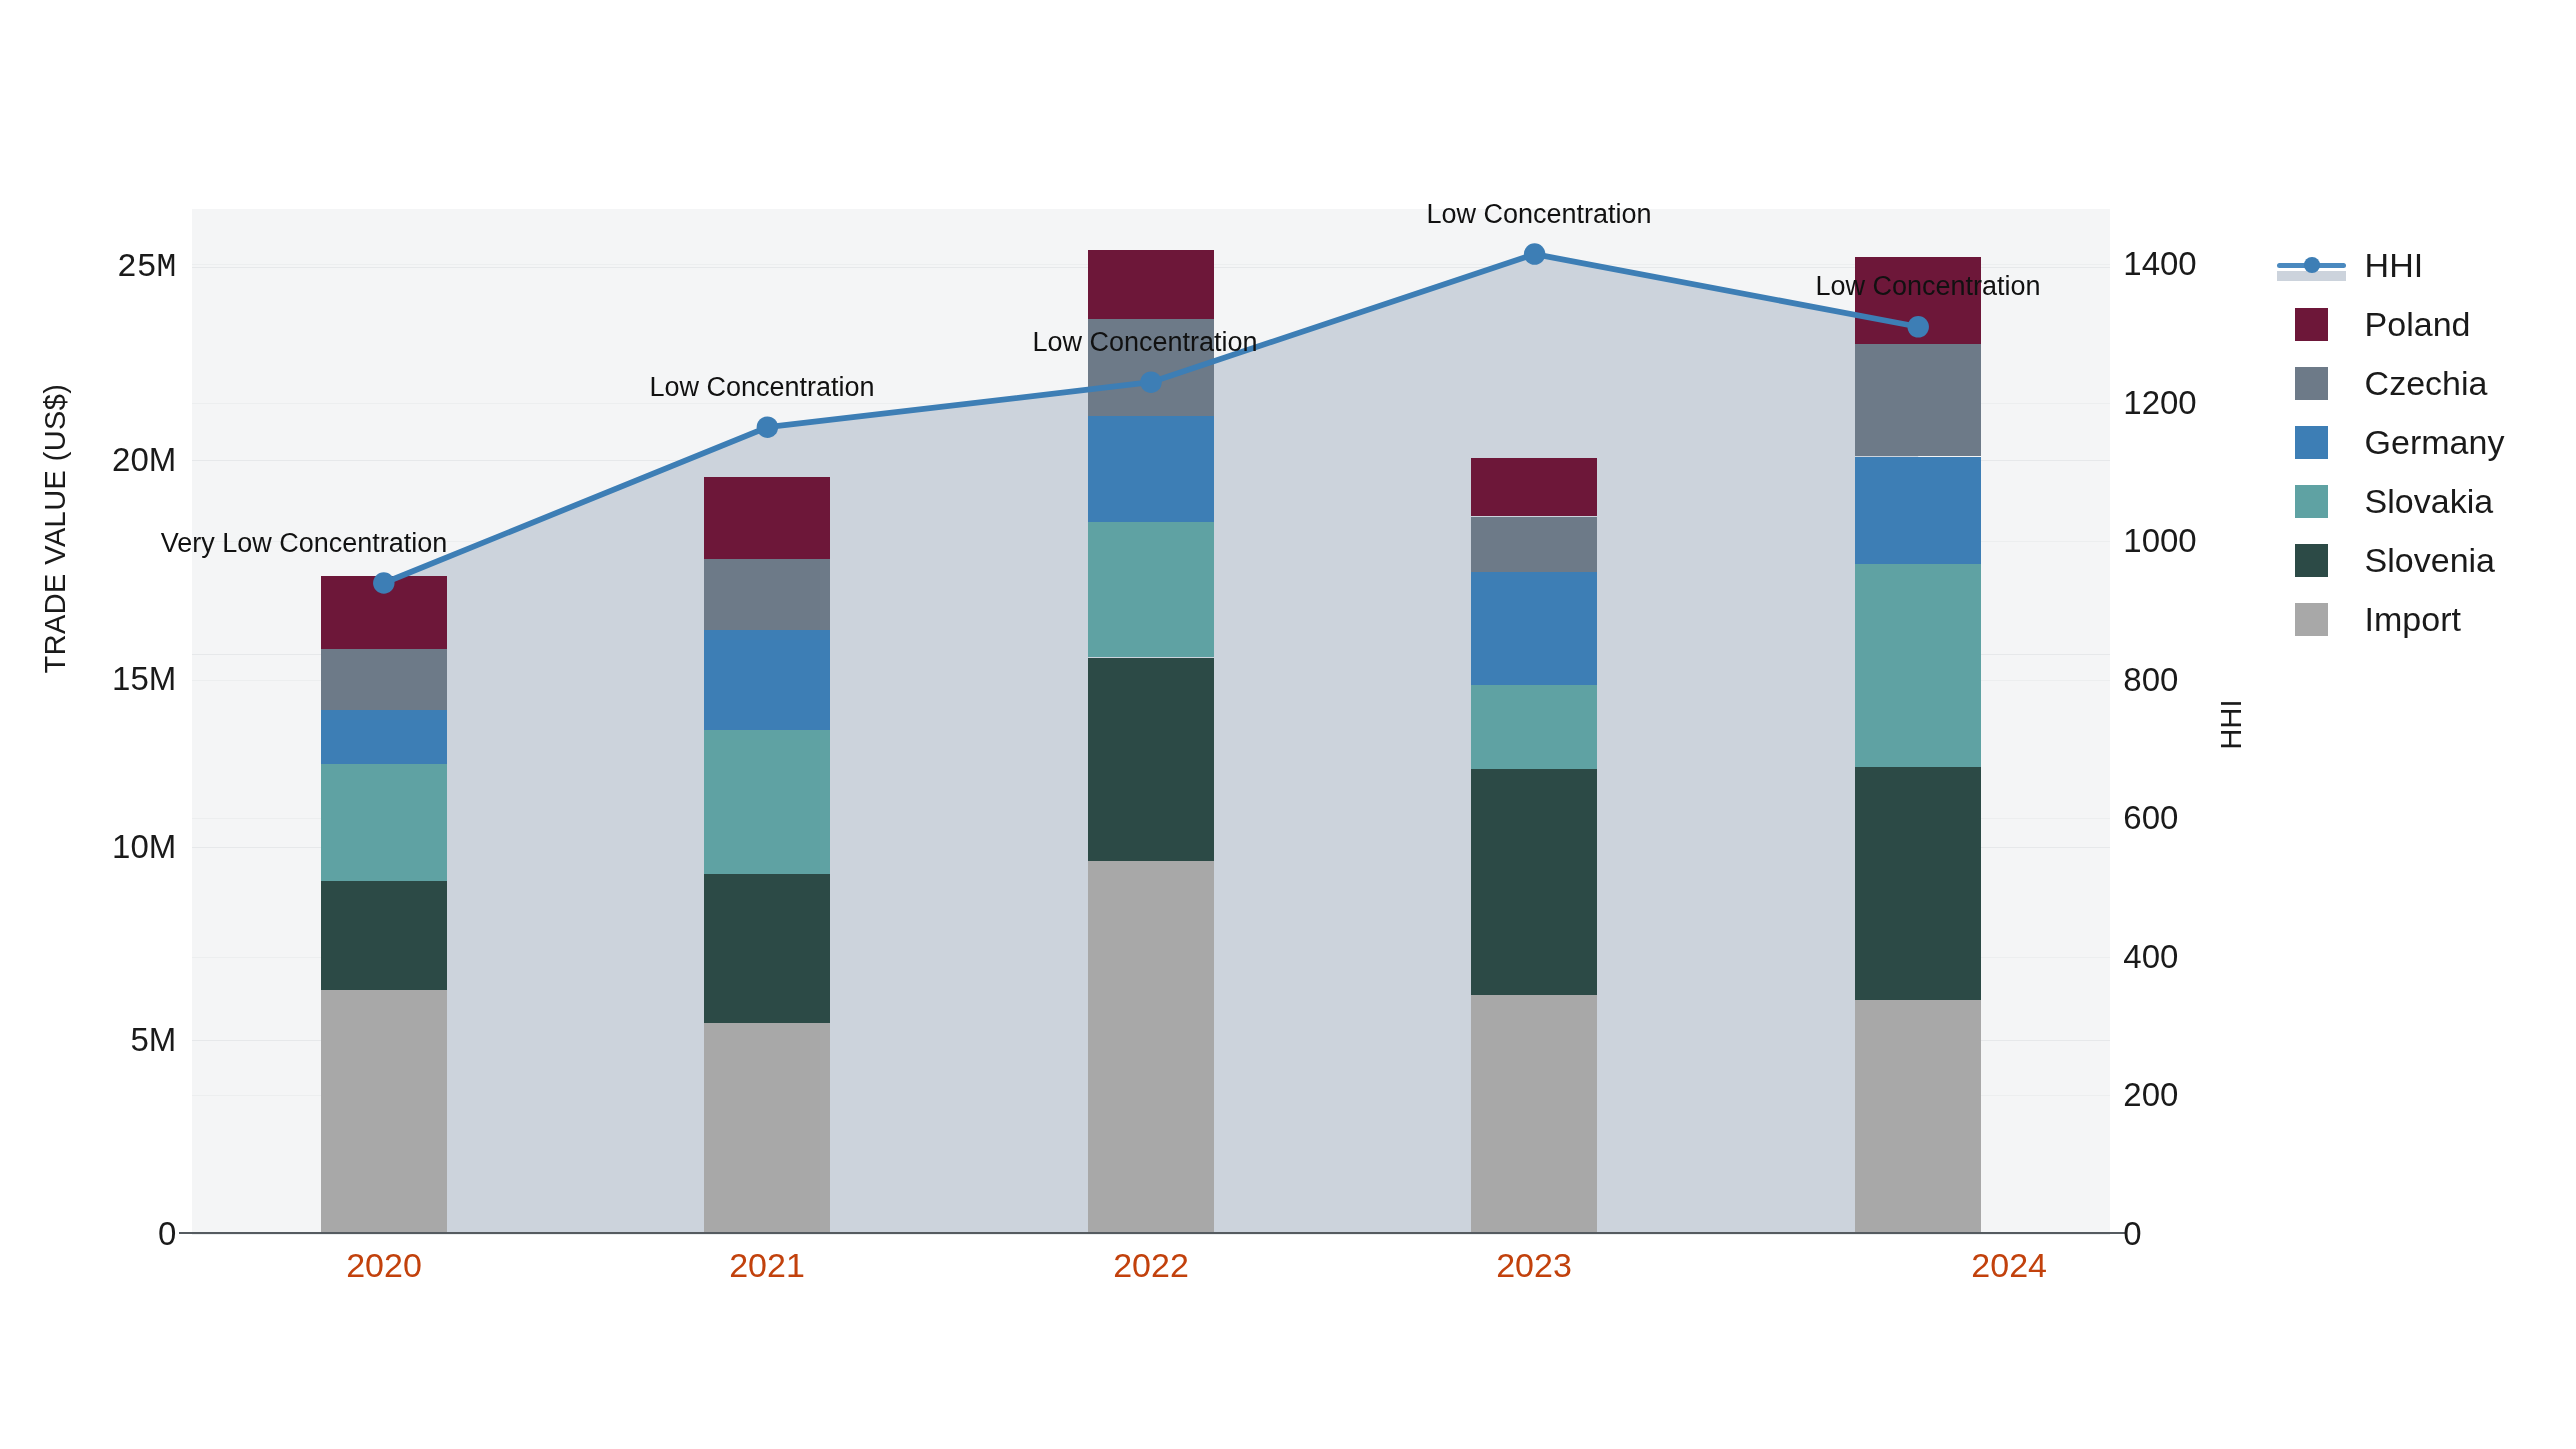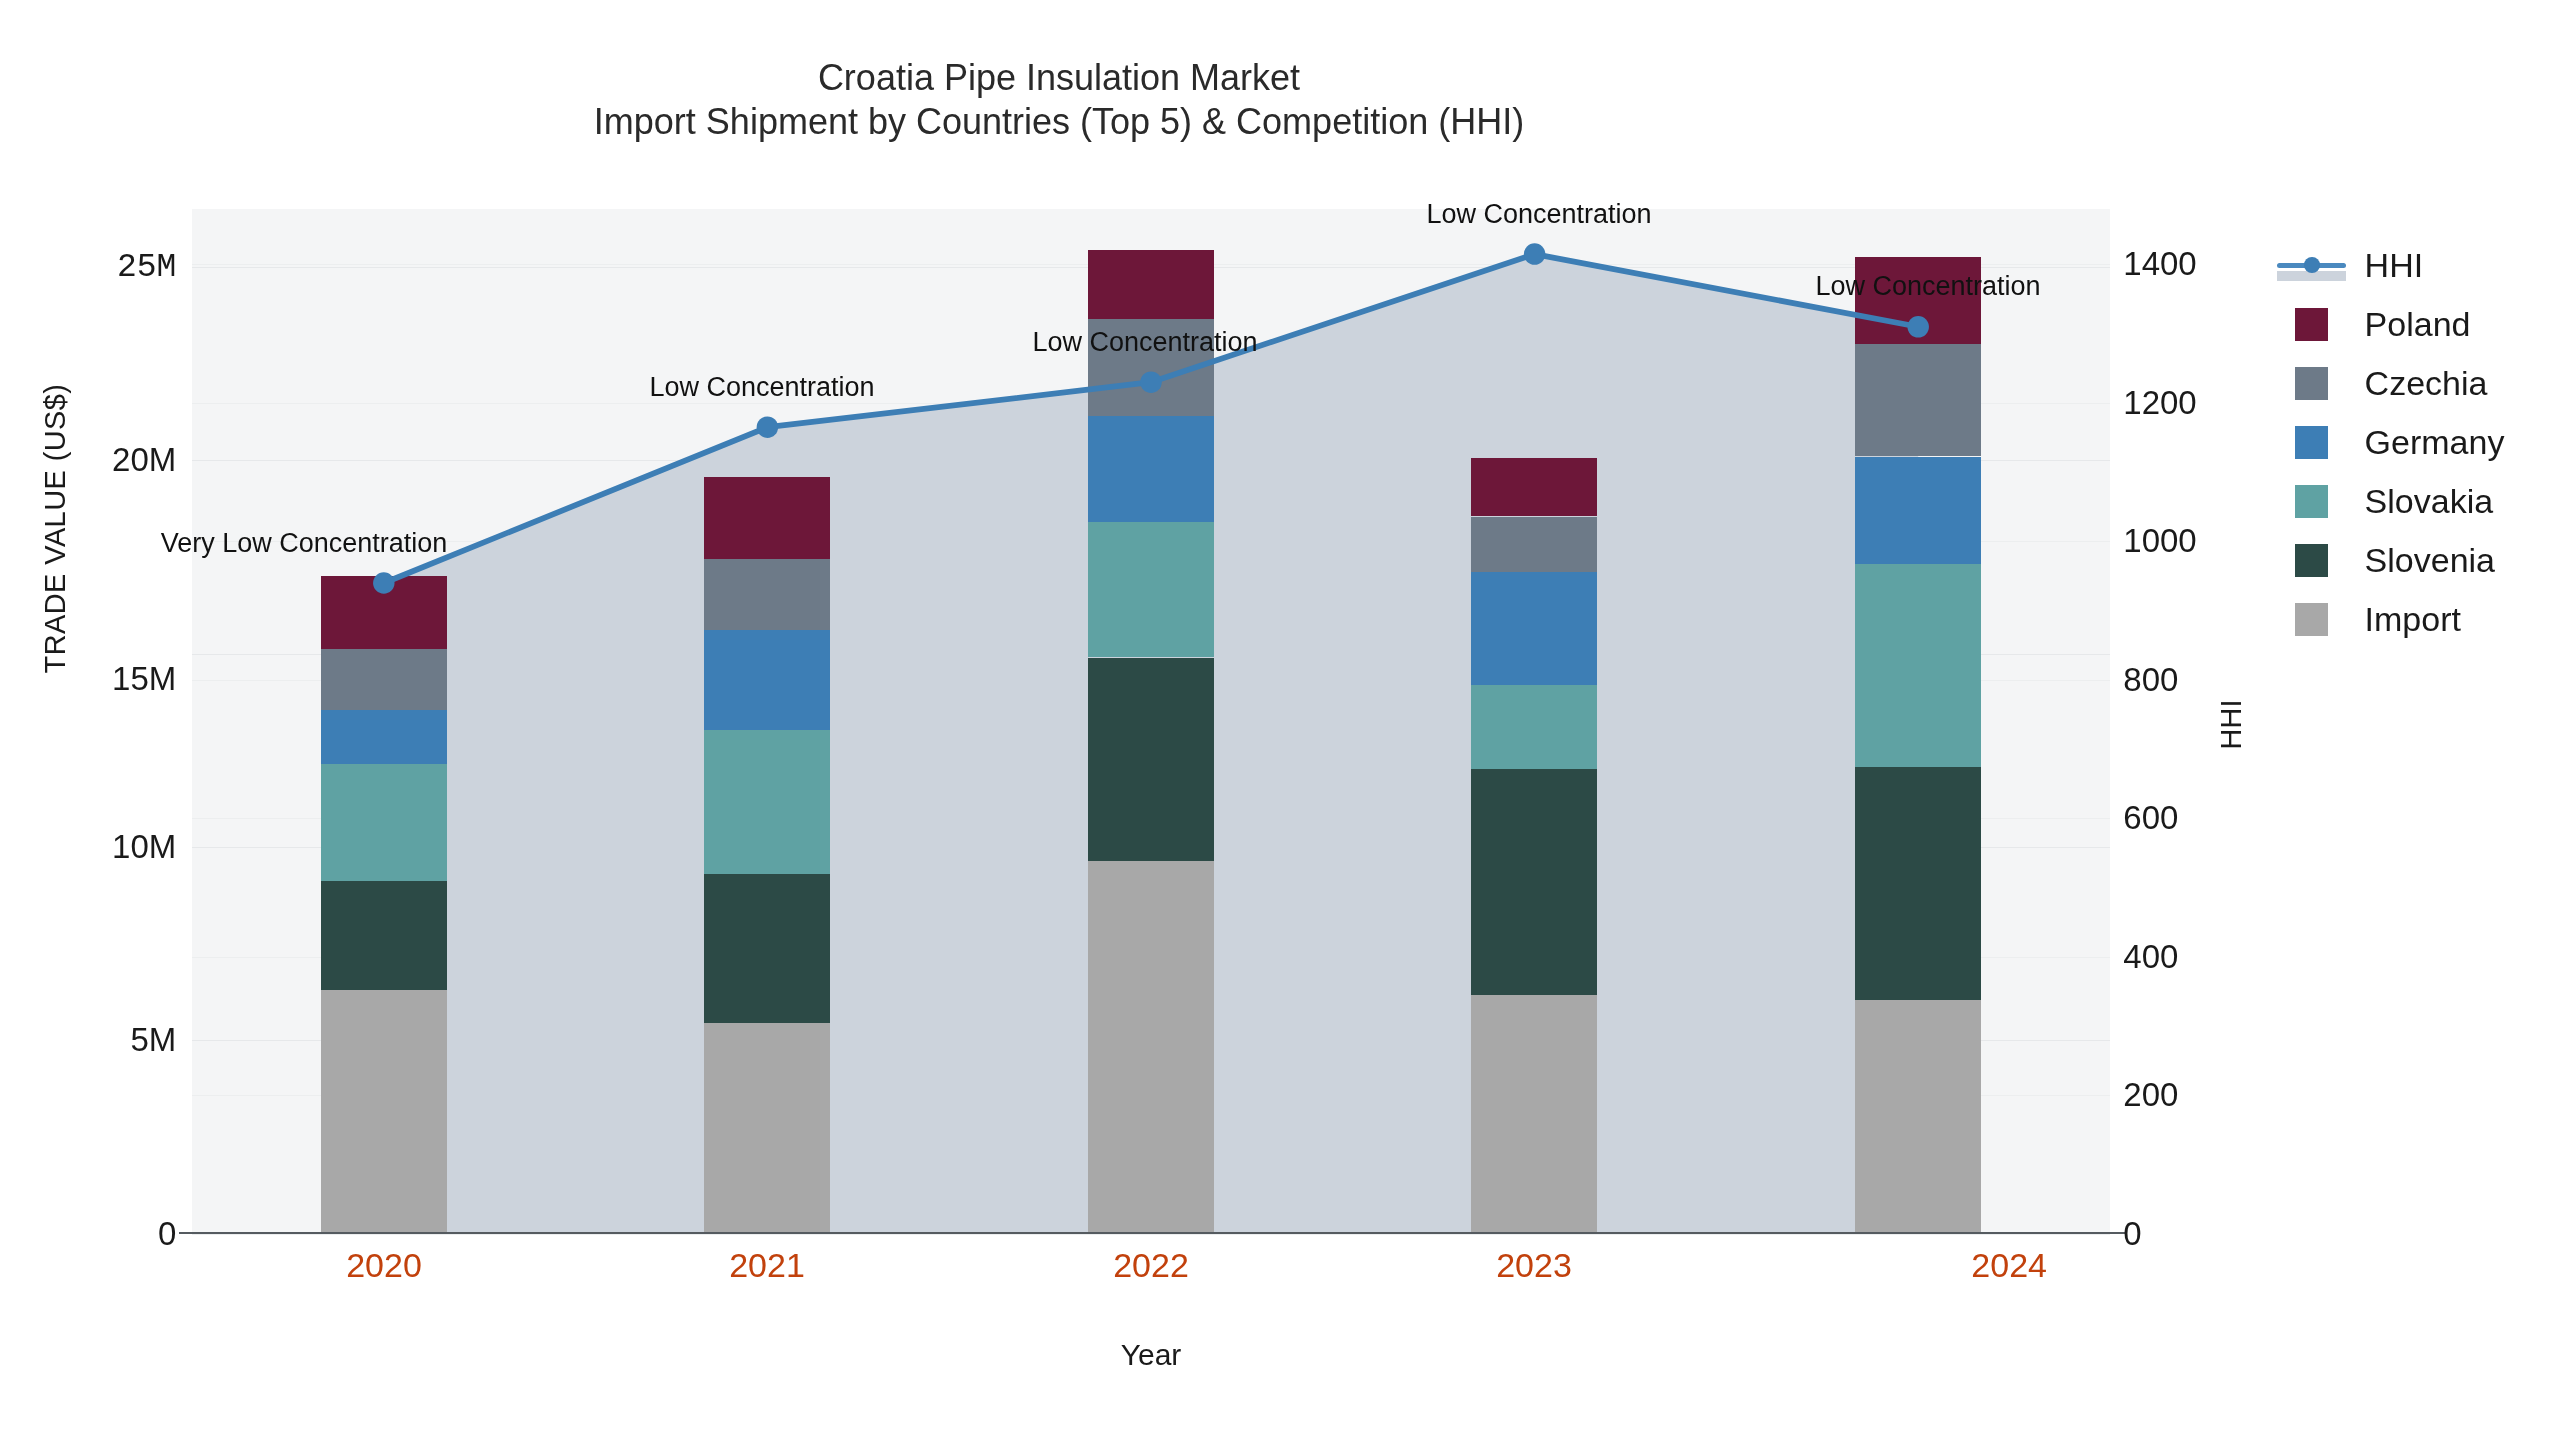--- a/index.html
+++ b/index.html
@@ -107,24 +107,20 @@
   .legend-dot{
     position:absolute;left:27px;top:7.9px;width:15.7px;height:15.7px;border-radius:50%;background:#3d7eb5;
   }
   .legend-label{font-size:34px;color:#1a1a1a;white-space:nowrap;}
 </style>
 </head>
 <body>
 
 <div class="figure">
 
-  <div class="title-block">
-    <span>Croatia Pipe Insulation Market</span>
-    <span class="title-line2">Import Shipment by Countries (Top 5) &amp; Competition (HHI)</span>
-  </div>
 
   <div class="plot" id="plot">
       <div class="gridline" style="top: 1025px;"></div>
       <div class="gridline" style="top: 831px;"></div>
       <div class="gridline" style="top: 638px;"></div>
       <div class="gridline" style="top: 445px;"></div>
       <div class="gridline" style="top: 251px;"></div>
       <div class="gridline" style="top: 58px;"></div>
       <div class="gridline minor" style="top: 1025px;"></div>
       <div class="gridline minor" style="top: 886px;"></div>
@@ -229,21 +225,20 @@
   <div id="xticks">
       <div class="xtick" style="left: 255px;">2020</div>
       <div class="xtick" style="left: 638px;">2021</div>
       <div class="xtick" style="left: 1022px;">2022</div>
       <div class="xtick" style="left: 1405px;">2023</div>
       <div class="xtick" style="left: 1789px; text-align: right;">2024</div>
     </div>
 
   <div class="ylabel">TRADE VALUE (US$)</div>
   <div class="y2label">HHI</div>
-  <div class="xlabel">Year</div>
 
   <div class="legend" id="legend">
       <div class="legend-row">
         <div class="legend-key">
           <div class="legend-line-band"></div>
           <div class="legend-line"></div>
           <div class="legend-dot"></div>
         </div>
         <div class="legend-label">HHI</div>
       </div>

